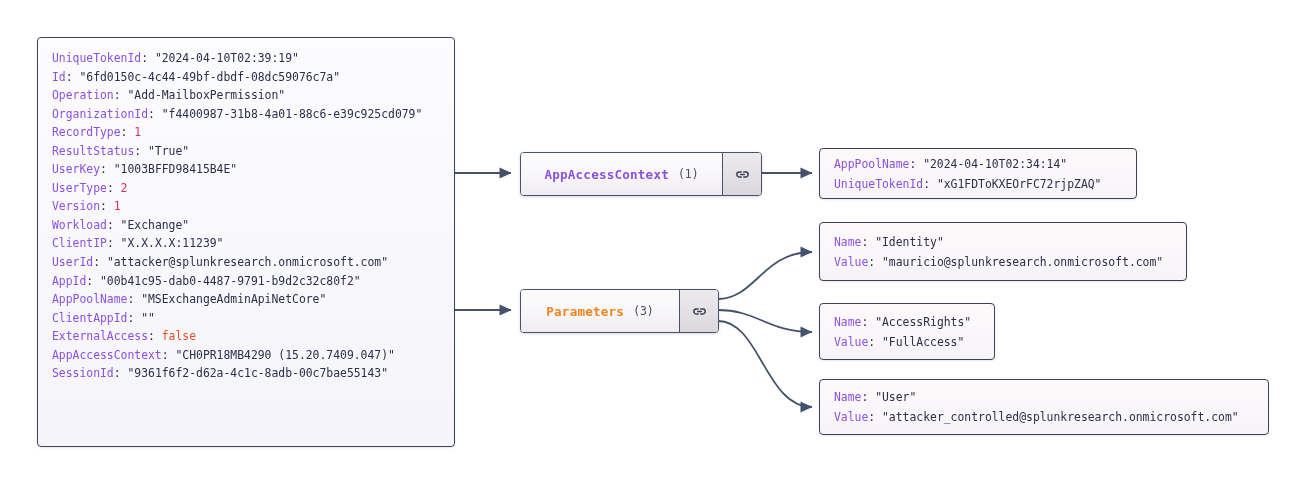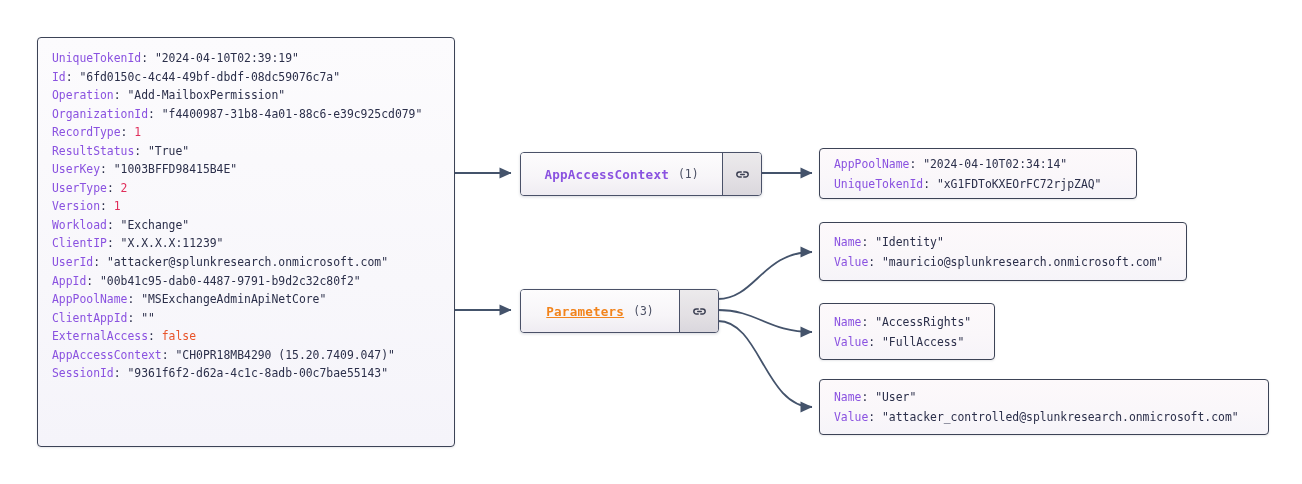--- a/index.html
+++ b/index.html
@@ -69,21 +69,21 @@
   .gnode .gcount{font-size:11.4px;color:#4a4f63;}
   .gnode .glink{
     flex:0 0 38px;
     display:flex;align-items:center;justify-content:center;
     background:linear-gradient(180deg,#eceaec 0%,#e3e0e4 60%,#dad7dd 100%);
     border-left:1.5px solid #4a5168;
   }
   .gnode .glink svg{display:block;}
 
   .gname.purple{color:#8a52e0;}
-  .gname.orange{color:#f2841c;text-decoration:underline;}
+  .gname.orange{color:#f2841c;}
 
   
   .leaf{
     position:absolute;
     box-sizing:border-box;
     border:1.5px solid #3c4356;
     border-radius:4px;
     background:linear-gradient(180deg,#fdf9fb 0%,#faf7fa 55%,#f6f4f9 100%);
     box-shadow:0 1px 2px rgba(30,35,60,.10);
     padding:10px 14px;

